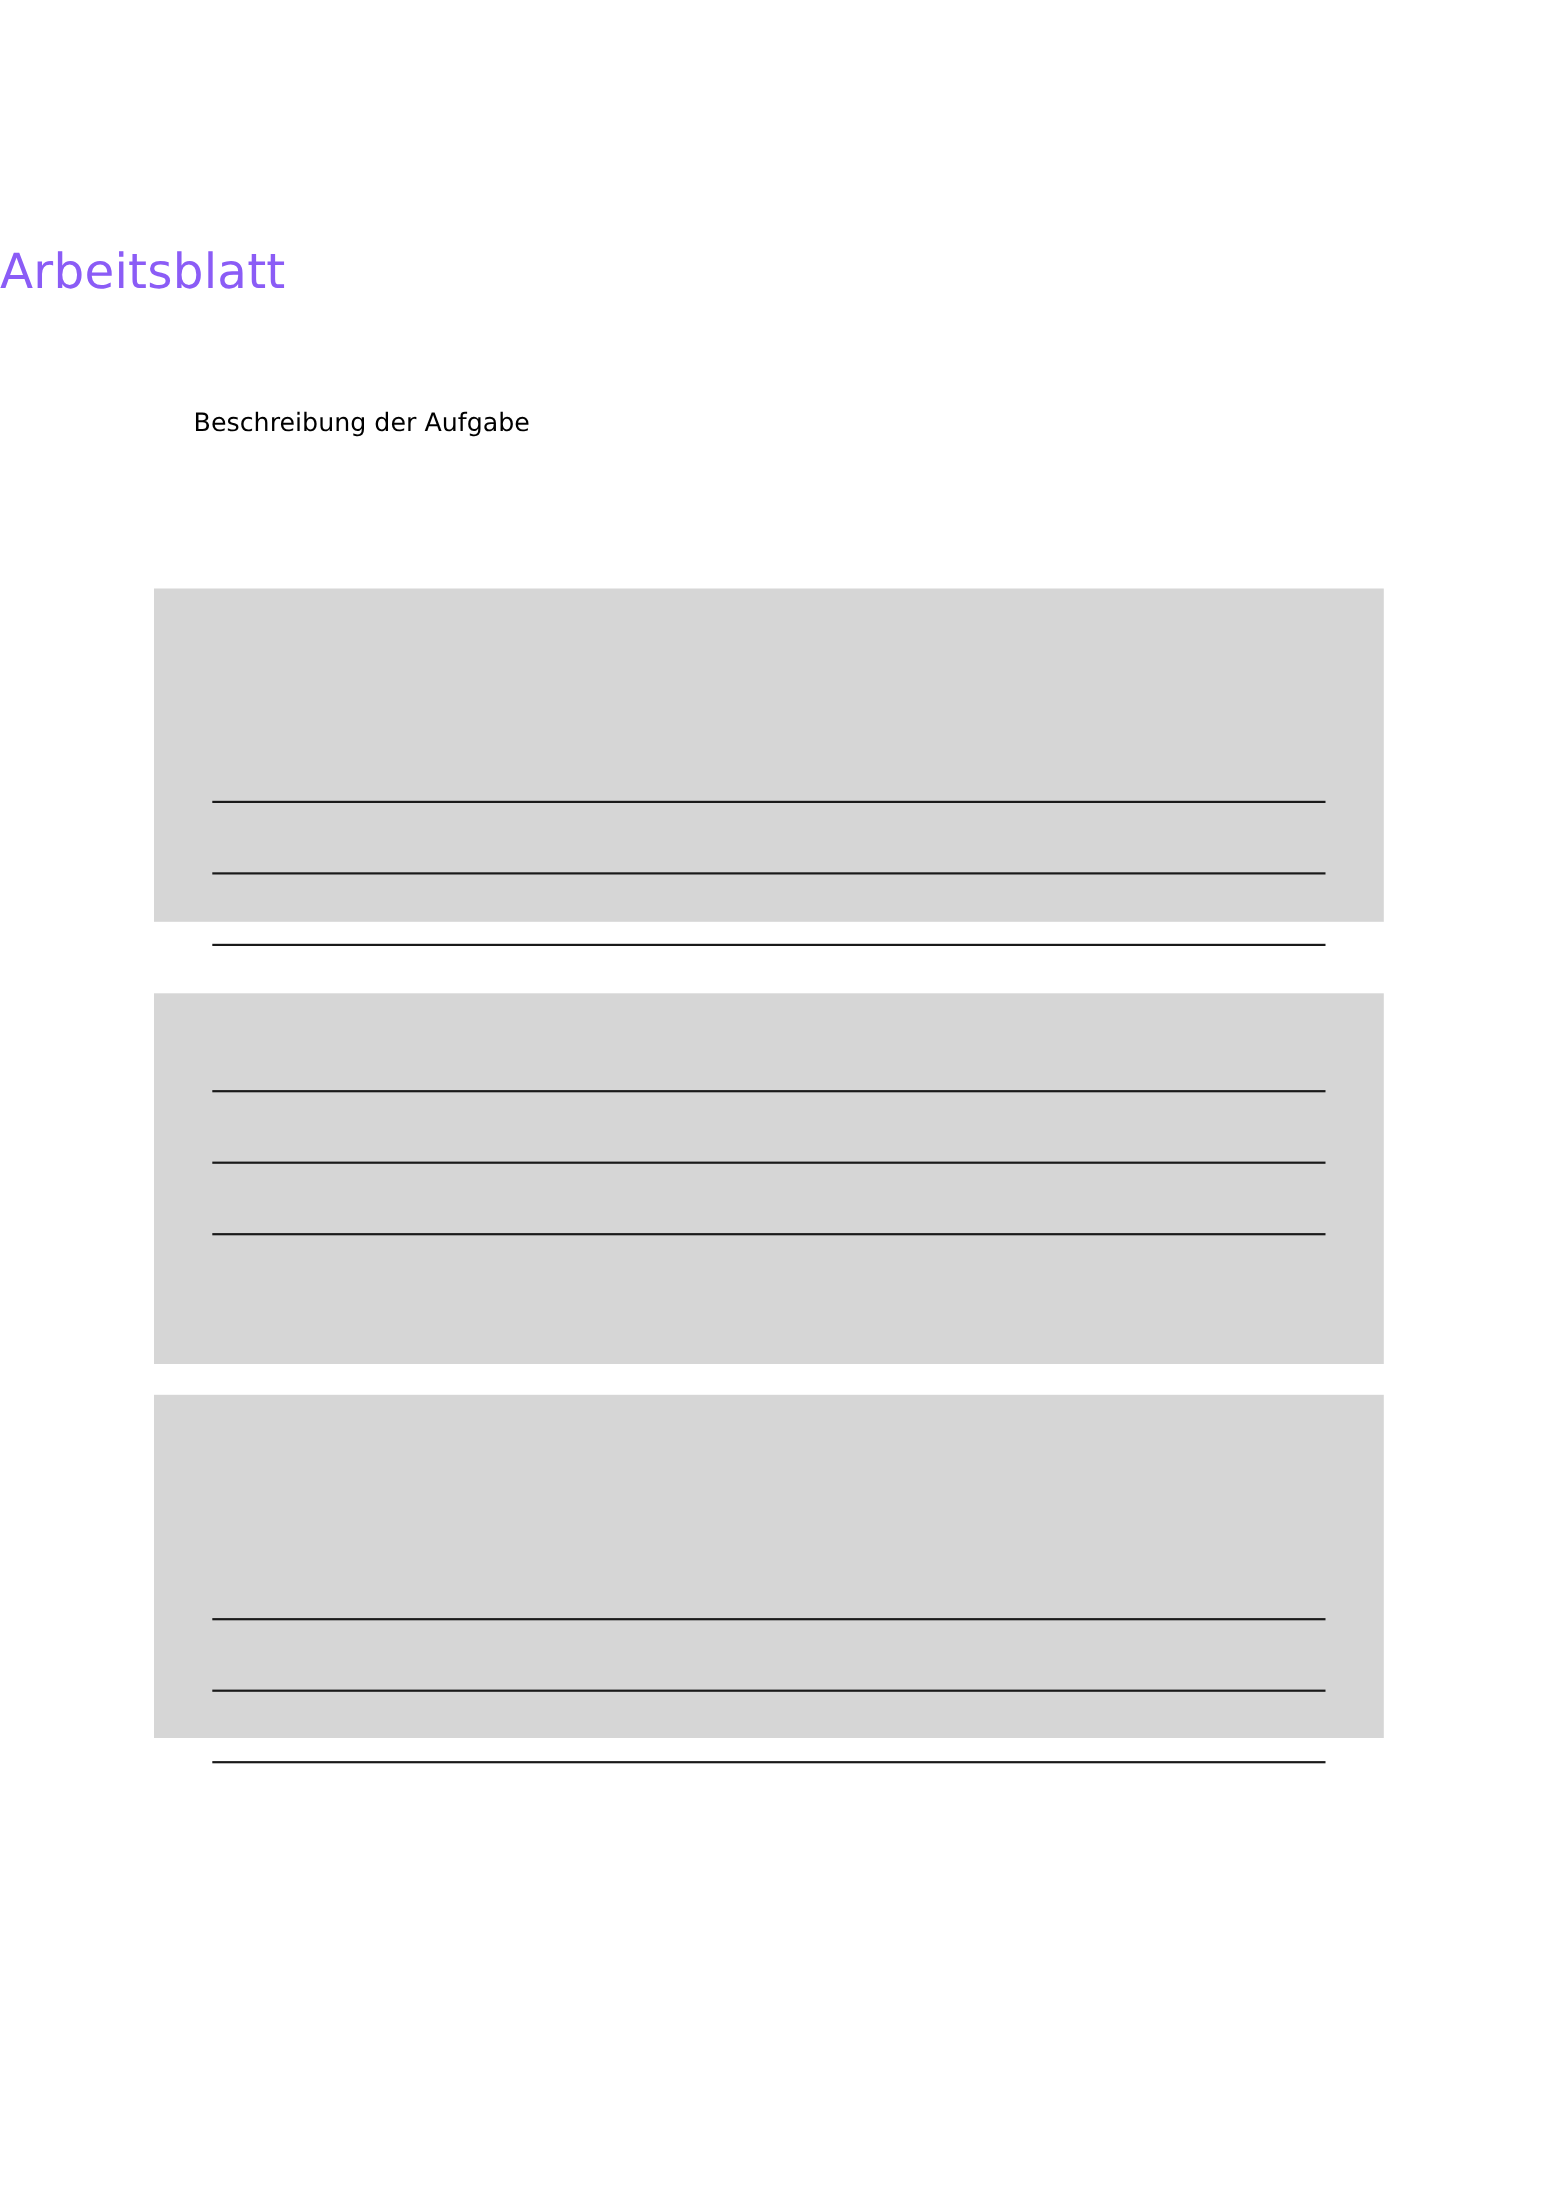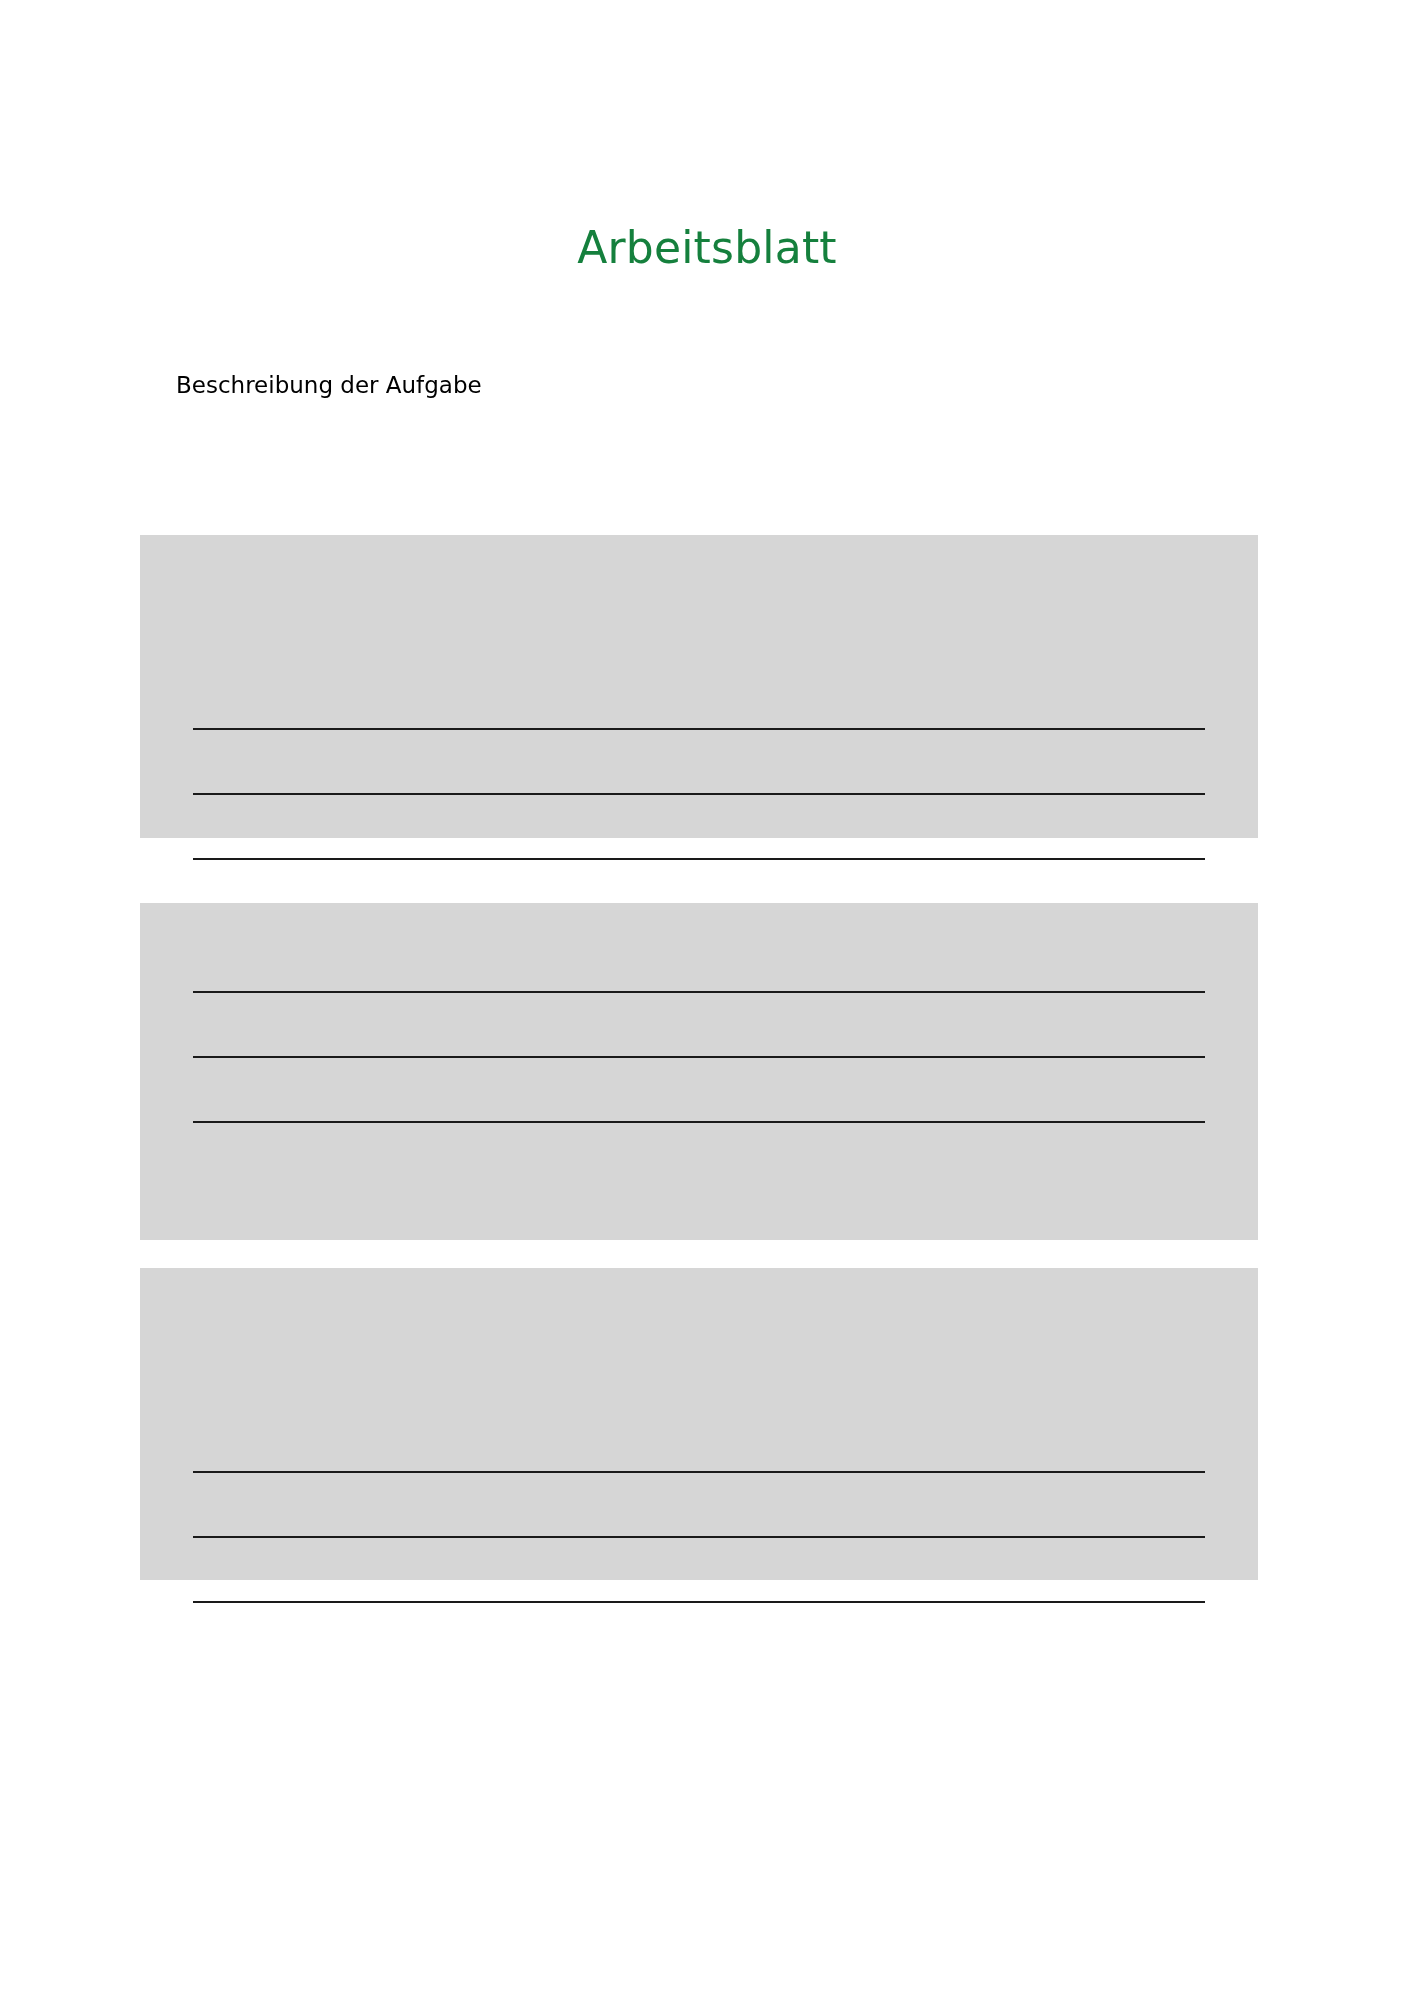--- a/index.html
+++ b/index.html
@@ -16,24 +16,24 @@
     height: 2000px;
     background: #ffffff;
     box-sizing: border-box;
     overflow: hidden;
   }
   .doc-title {
     position: absolute;
     left: 0;
     top: 222px;
     width: 100%;
-    text-align: center;
+    text-align: left;
     font-size: 44px;
     font-weight: 400;
-    color: #15803d;
+    color: #8b5cf6;
     letter-spacing: 0.2px;
   }
   .doc-subtitle {
     position: absolute;
     left: 176px;
     top: 372px;
     font-size: 23px;
     font-weight: 400;
     color: #000000;
     text-align: right;

